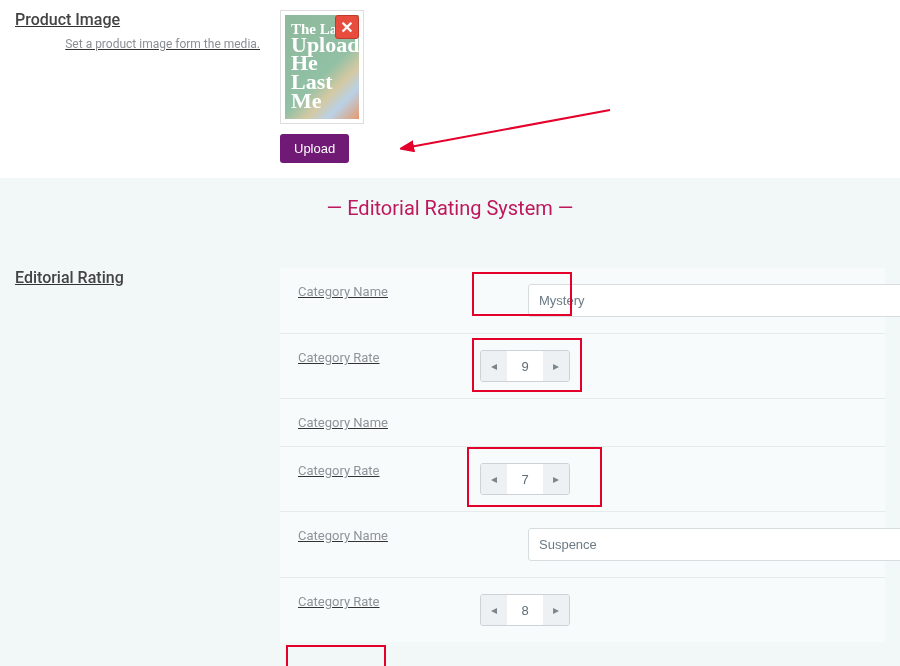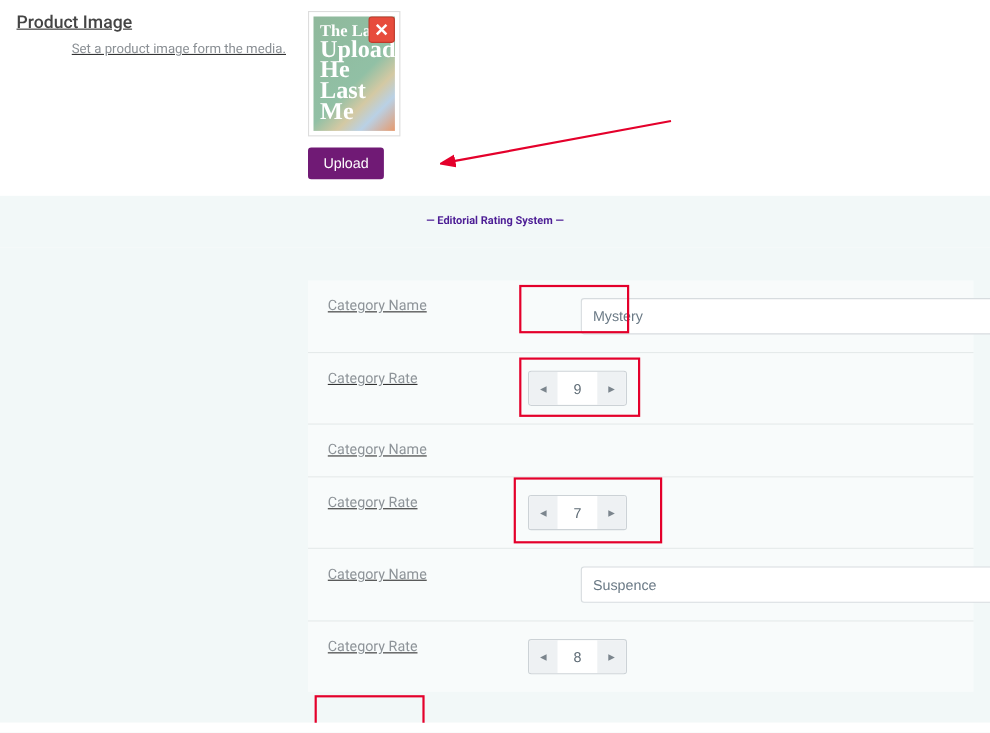--- a/index.html
+++ b/index.html
@@ -86,23 +86,23 @@
       border: none;
       padding: 7px 14px;
       font-size: 13px;
       border-radius: 3px;
       cursor: pointer;
     }
     .section-title-bar {
       background: #f2f8f8;
       text-align: center;
       padding: 18px 0;
-      color: #4c1d95;
-      font-weight: 700;
-      font-size: 10px;
+      color: #be185d;
+      font-weight: 400;
+      font-size: 20px;
     }
     .field-row {
       display: flex;
       padding: 16px 0;
       border-bottom: 1px solid #e5eaea;
     }
     .field-row:last-child { border-bottom: none; }
     .field-label {
       width: 200px;
       padding-left: 18px;
@@ -195,20 +195,21 @@
       </defs>
       <line x1="210" y1="5" x2="10" y2="42" stroke="#e4002b" stroke-width="2" marker-end="url(#ah)"></line>
     </svg>
   </div>
 </div>
 
 <div class="section-title-bar">— Editorial Rating System —</div>
 
 <div class="section section-tinted" style="padding-top:30px; padding-bottom:0">
   <div class="left-col">
+    <h3>Editorial Rating</h3>
   </div>
   <div class="right-col">
     <div class="rating-rows">
 
       <div class="field-row">
         <div class="field-label">Category Name</div>
         <div class="field-control">
           <input class="text-input" type="text" value="Mystery" style="">
           <div class="red-box" style="left:-8px; top:-12px; width:100px; height:44px;"></div>
         </div>

